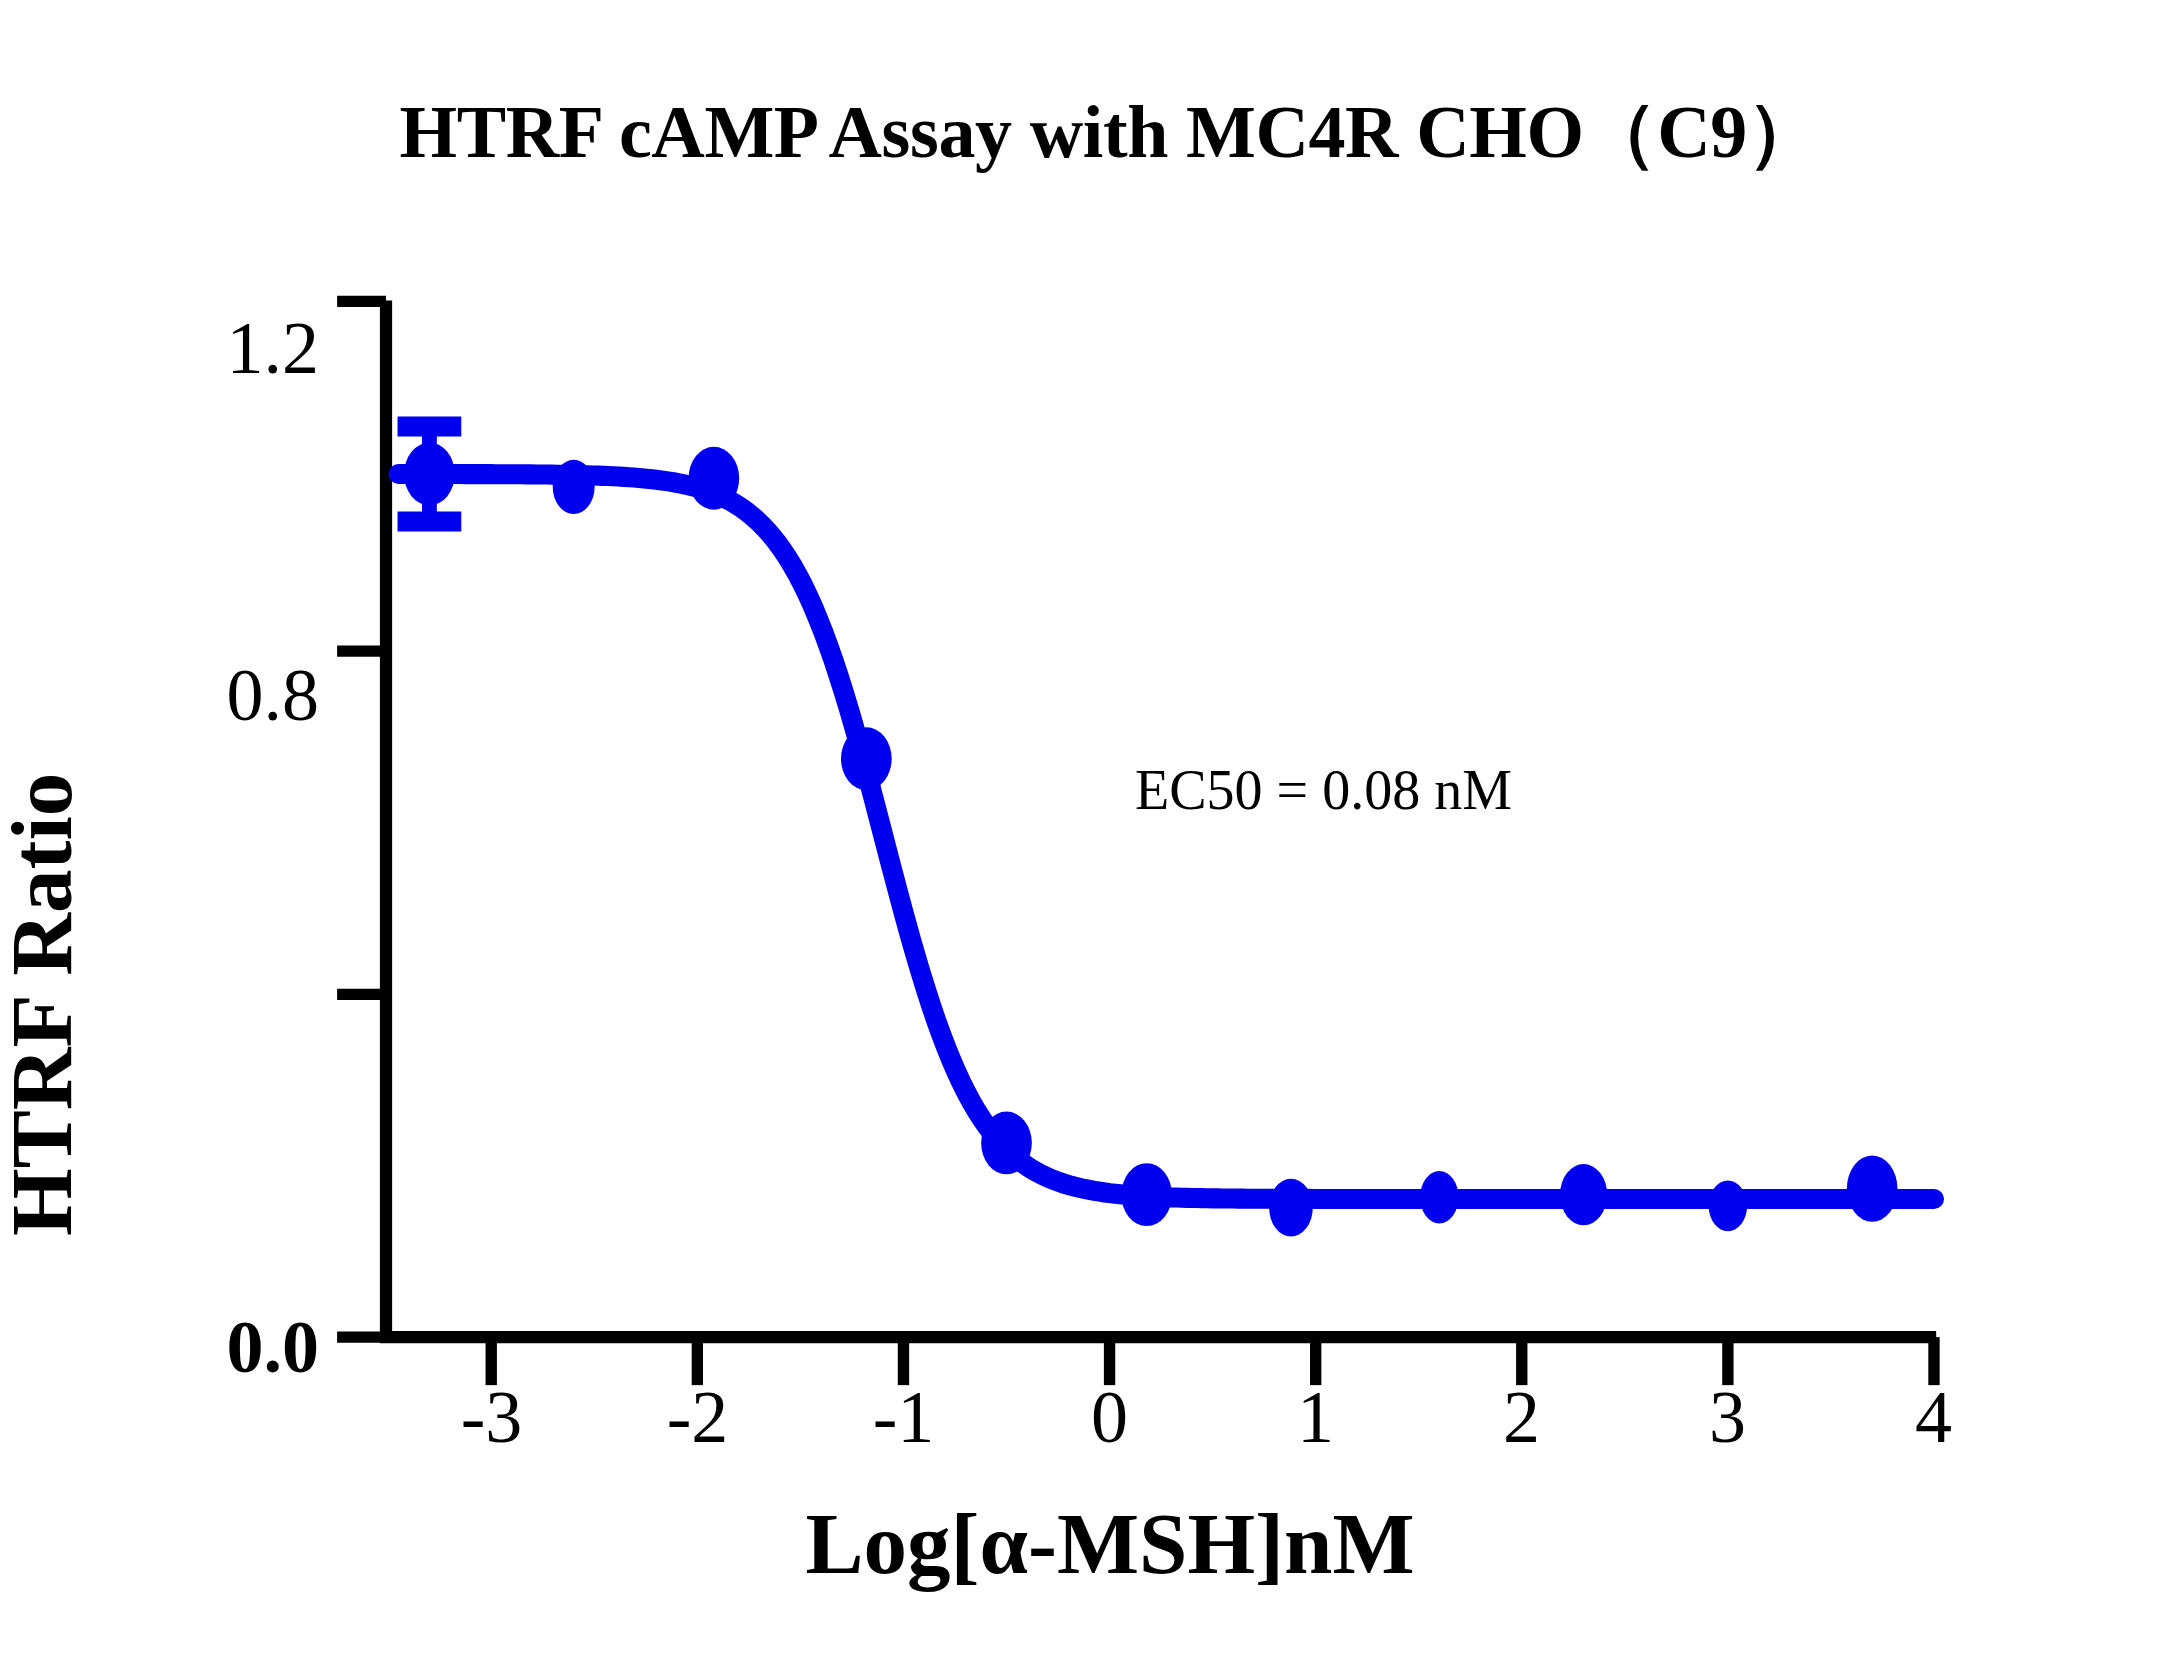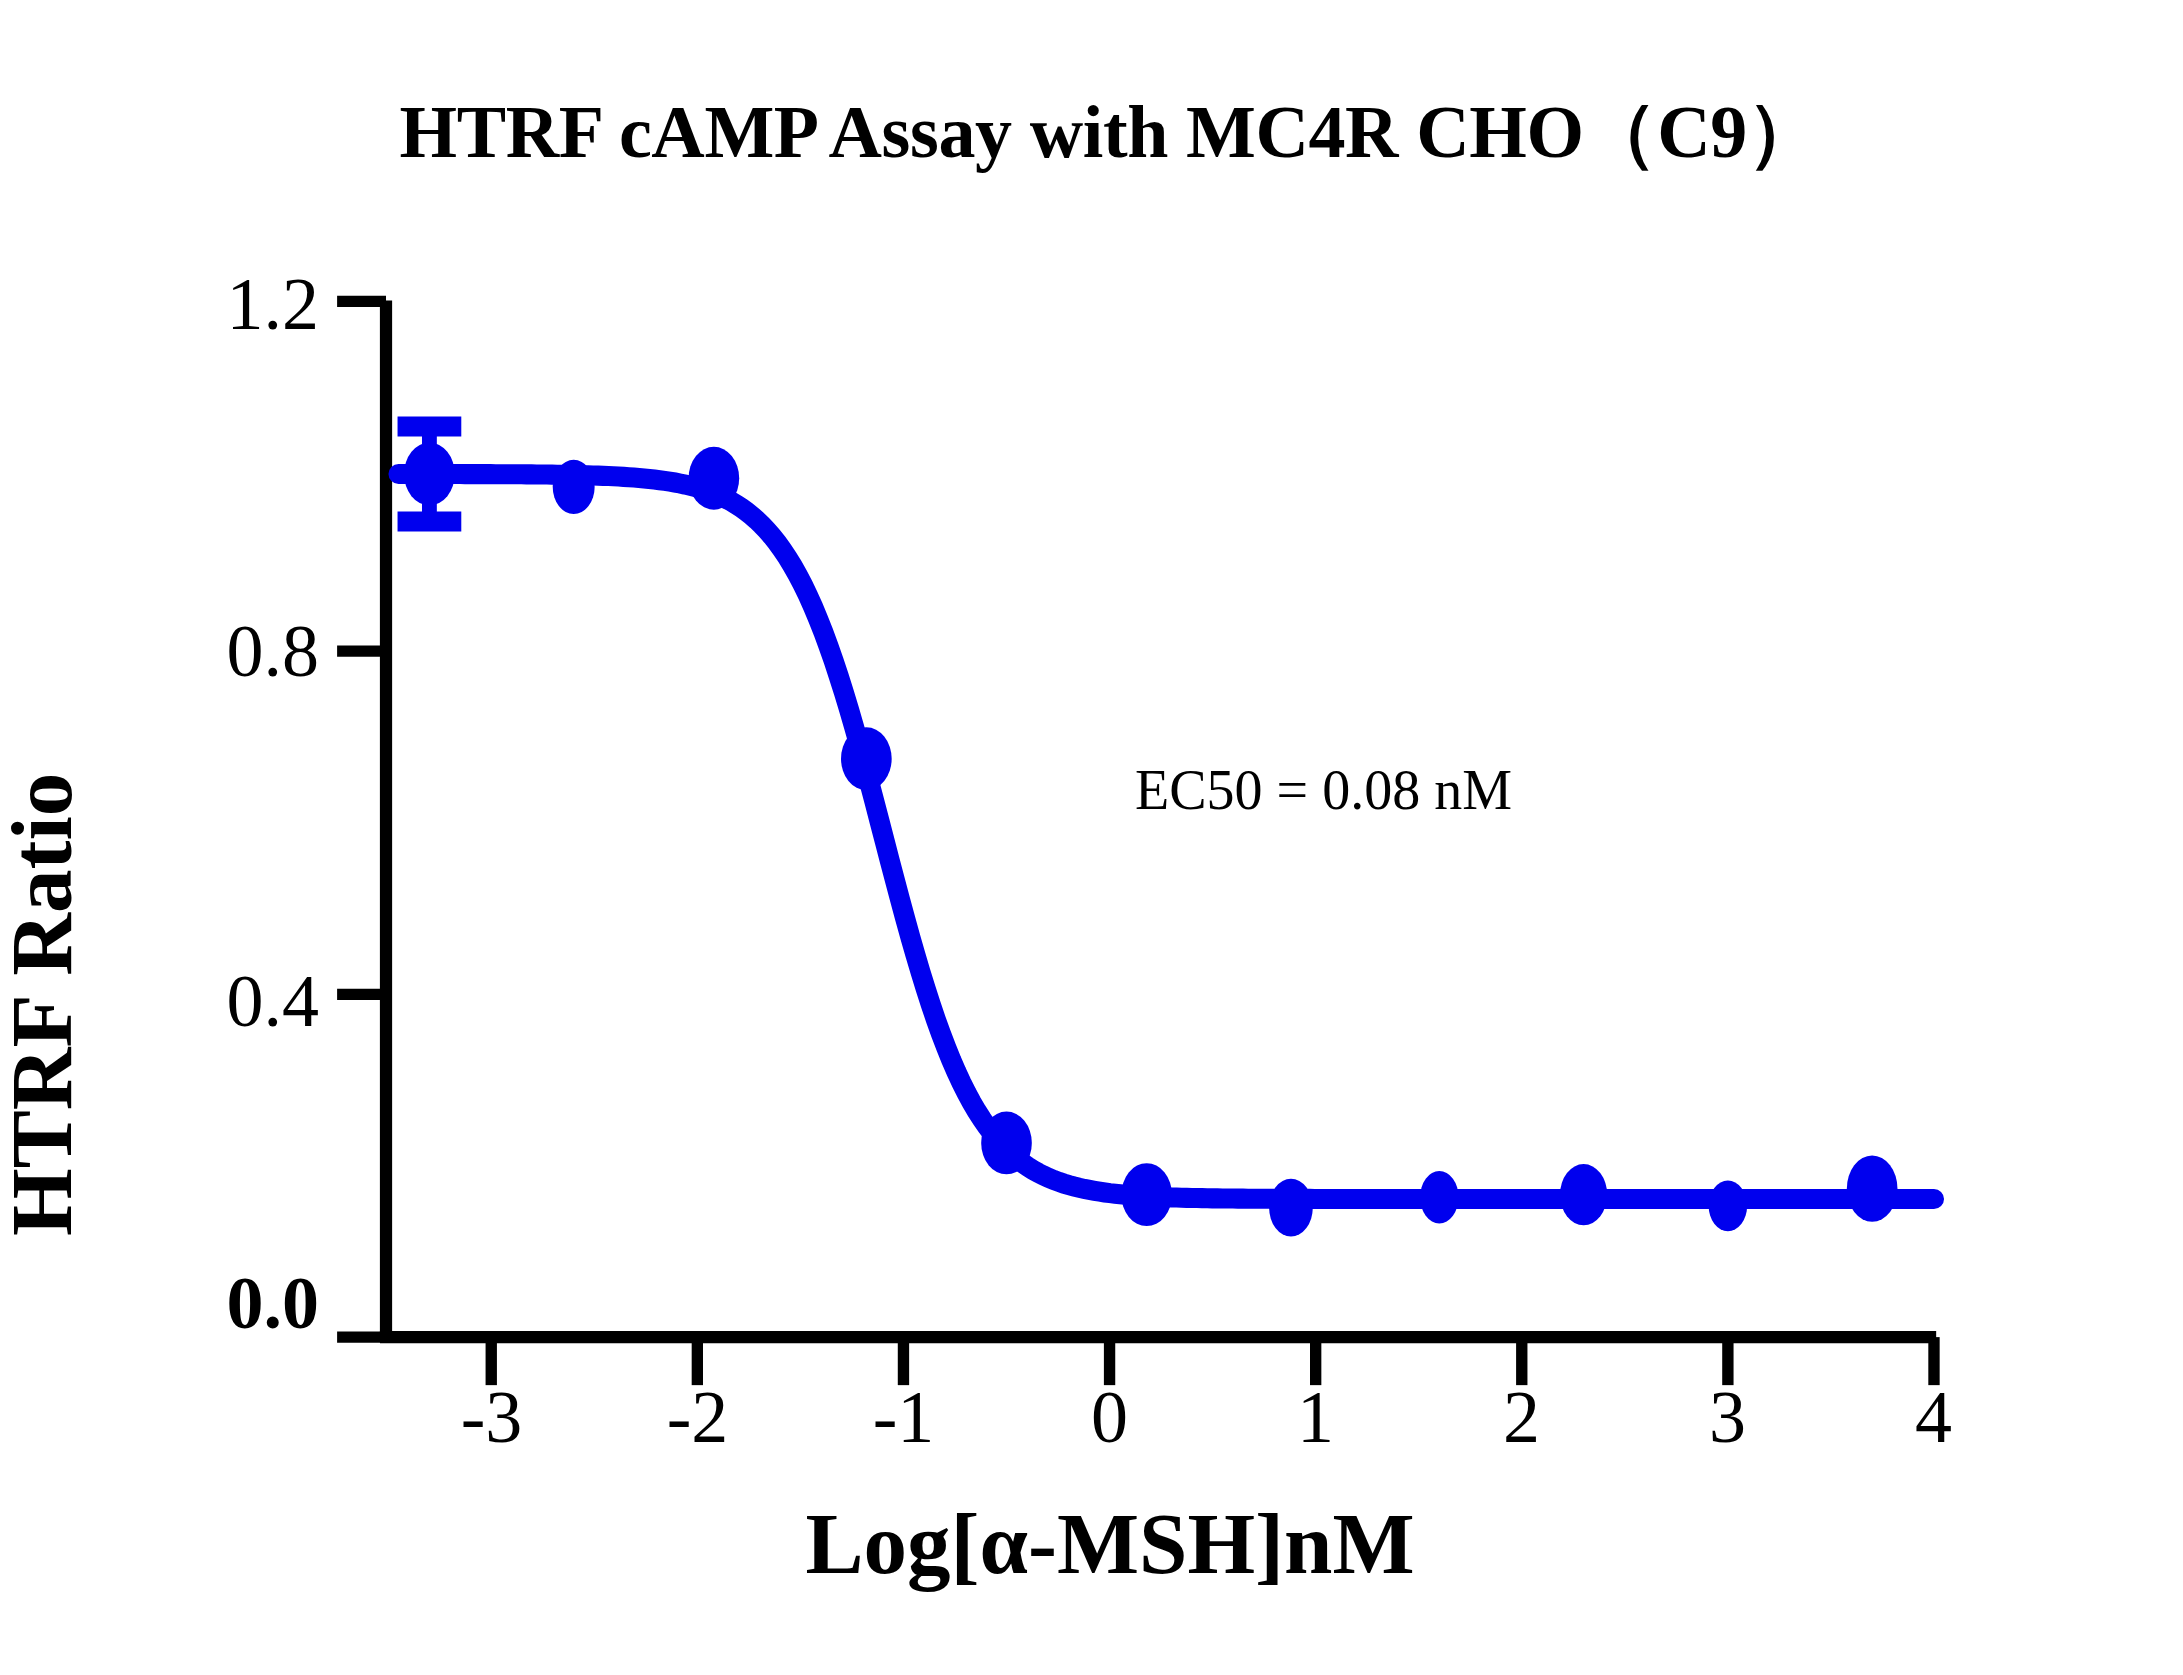--- a/index.html
+++ b/index.html
@@ -28,20 +28,21 @@
   #x-axis-title{
     position:absolute; left:0; top:1493px; width:2220px;
     text-align:center; font-weight:700; font-size:87px; color:#000;
     white-space:nowrap; font-family:"Liberation Serif",serif;
   }
 
   .ytick-label{
     position:absolute; text-align:right; width:245px;
     font-size:74px; color:#000; white-space:nowrap;
     font-family:"Liberation Serif",serif;
+    margin-top:44px;
   }
   .xtick-label{
     position:absolute; text-align:center; width:131px;
     font-size:74px; color:#000; white-space:nowrap;
     font-family:"Liberation Serif",serif;
   }
 
   #ec50-annotation{
     position:absolute; left:1135px; top:758px;
     font-size:56px; color:#000; white-space:nowrap;
@@ -58,21 +59,20 @@
   <div id="y-axis-title-wrap">
     <span class="ytext">HTRF Ratio</span>
   </div>
 
   <div id="x-axis-title">Log[α-MSH]nM</div>
 
   <div id="ec50-annotation">EC50 = 0.08 nM</div>
 
   <div class="ytick-label" style="left:74px; top:262px;">1.2</div>
   <div class="ytick-label" style="left:74px; top:609px;">0.8</div>
-  <div class="ytick-label" style="left:74px; top:959px;">0.4</div>
   <div class="ytick-label" style="left:74px; top:1261px;font-weight:bold;">0.0</div>
 
   <div class="xtick-label" style="left:426px;  top:1375px;">-3</div>
   <div class="xtick-label" style="left:632px; top:1375px;">-2</div>
   <div class="xtick-label" style="left:838px; top:1375px;">-1</div>
   <div class="xtick-label" style="left:1044px; top:1375px;">0</div>
   <div class="xtick-label" style="left:1250px; top:1375px;">1</div>
   <div class="xtick-label" style="left:1456px; top:1375px;">2</div>
   <div class="xtick-label" style="left:1662px; top:1375px;">3</div>
   <div class="xtick-label" style="left:1868px; top:1375px;">4</div>

